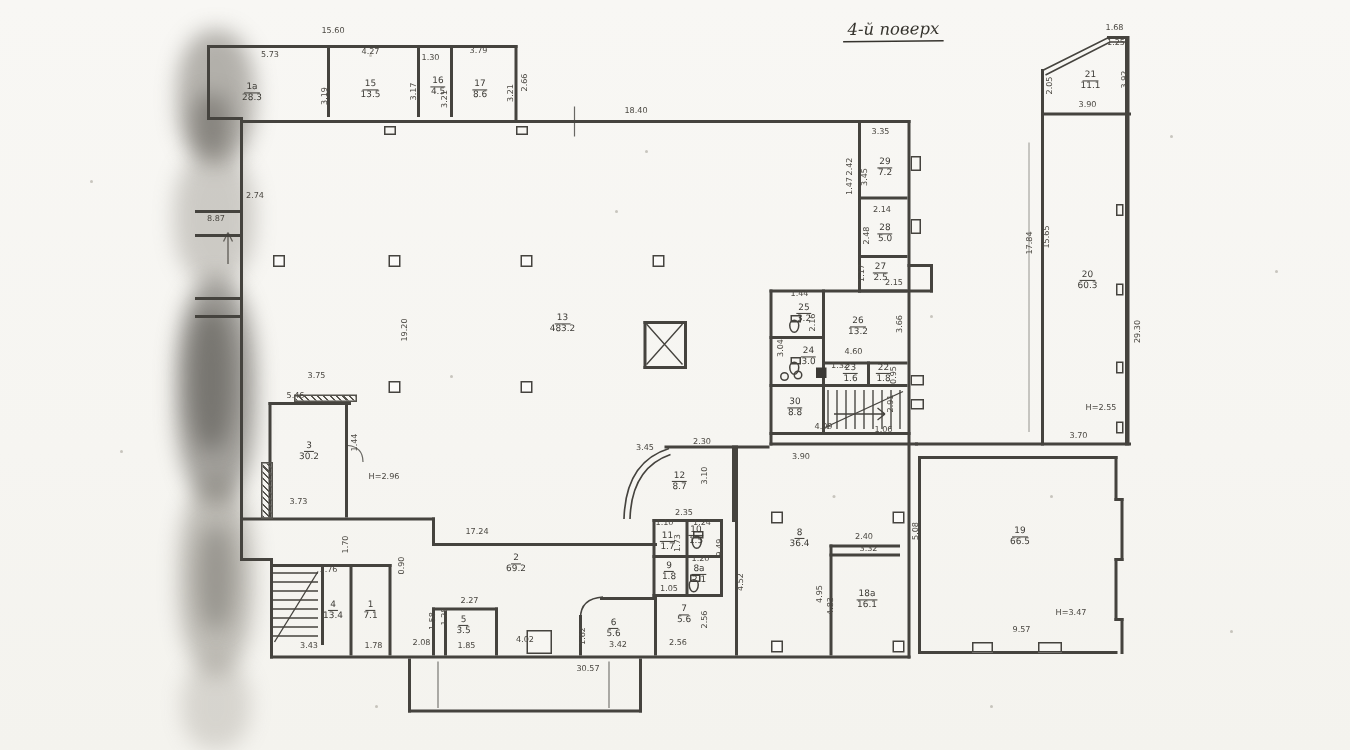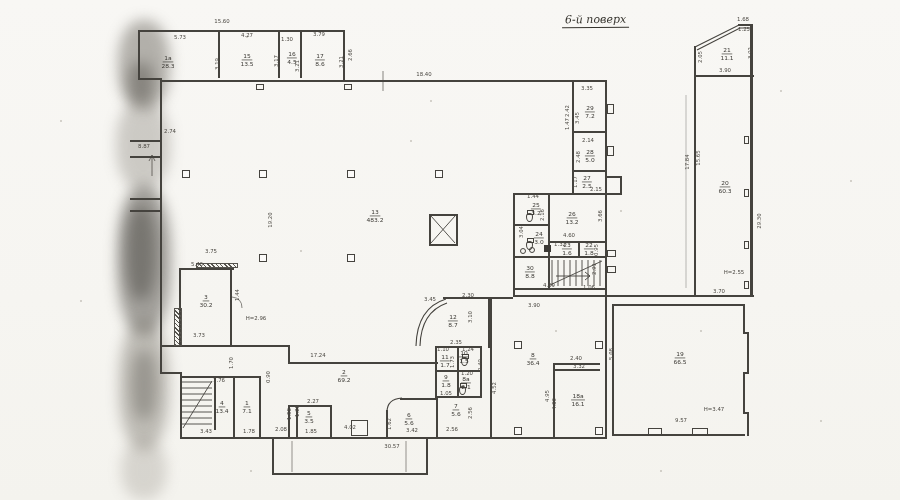--- a/index.html
+++ b/index.html
@@ -31,21 +31,21 @@
   #title{
     position:absolute;left:562px;top:13px;color:#36342e;
     font:italic 11px "DejaVu Serif",serif;border-bottom:1px solid #36342e;
     padding:0 3px 1px;transform:rotate(-.6deg);
   }
 </style>
 </head>
 <body>
 
 <div id="stage">
-  <div id="title">6-й поверх</div>
+  <div id="title">4-й поверх</div>
   <svg id="svglayer" viewBox="0 0 900 500">
       <path d="M752,25 L739,25 L695,47 M750,28 L740,28 L697,50" fill="none" stroke="#45433e" stroke-width="1.1"></path>
       <path d="M431,216 L455,243 M455,216 L431,243" fill="none" stroke="#45433e" stroke-width="0.9"></path>
       <path d="M552,260 L552,286 M558,260 L558,286 M564,260 L564,286 M570,260 L570,286 M576,260 L576,286 M582,260 L582,286 M588,260 L588,286 M594,260 L594,286 M600,260 L600,286" fill="none" stroke="#45433e" stroke-width="0.9"></path>
       <path d="M550,285 L602,261" fill="none" stroke="#45433e" stroke-width="0.9"></path>
       <path d="M556,276 L590,276 M590,276 L585,272 M590,276 L585,280" fill="none" stroke="#45433e" stroke-width="0.9"></path>
       <path d="M182,382 L212,382 M182,388 L212,388 M182,394 L212,394 M182,400 L212,400 M182,406 L212,406 M182,412 L212,412 M182,418 L212,418 M182,424 L212,424" fill="none" stroke="#45433e" stroke-width="0.9"></path>
       <path d="M183,428 L212,381" fill="none" stroke="#45433e" stroke-width="0.9"></path>
       <path d="M416,346 Q417,308 446,299 M420,346 Q421,312 447,303" fill="none" stroke="#45433e" stroke-width="1.1"></path>
       <path d="M387,412 Q387,399 402,398" fill="none" stroke="#45433e" stroke-width="1.1"></path>

